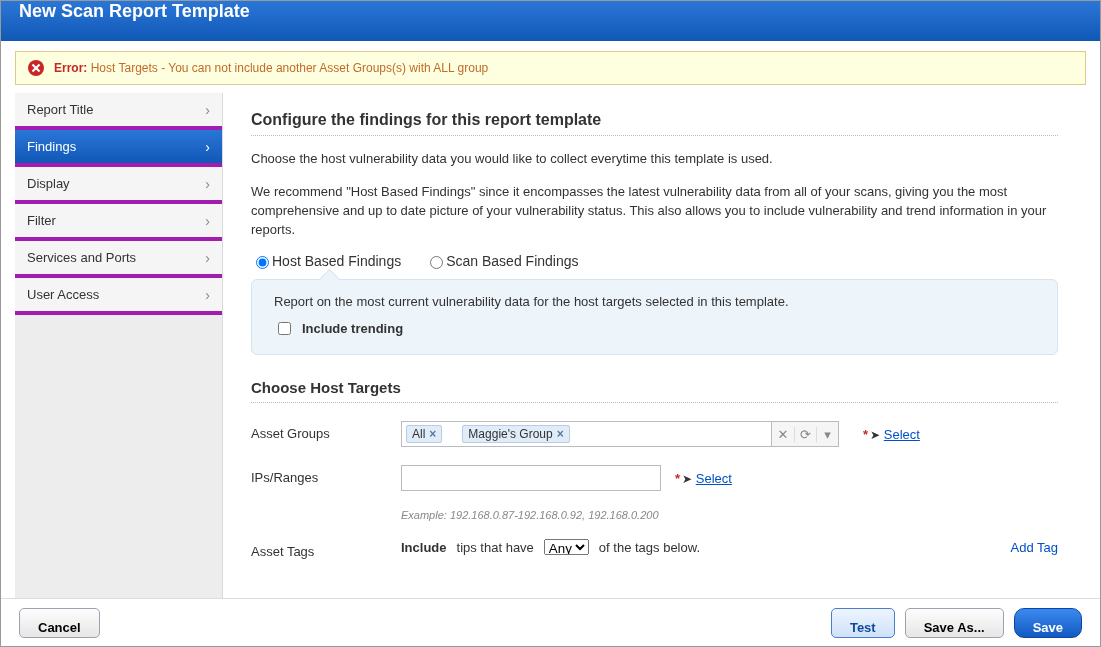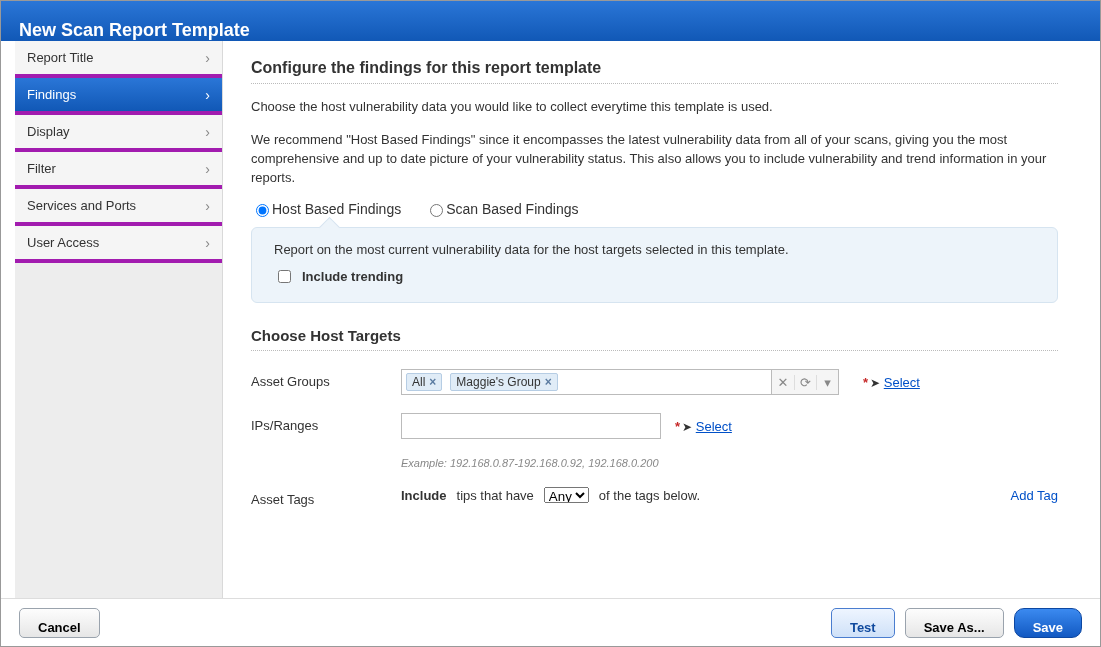--- a/index.html
+++ b/index.html
@@ -18,21 +18,21 @@
     display: flex;
     flex-direction: column;
     margin: 0;
   }
   
   .hdr {
     background: linear-gradient(#2a76d7, #1158b6);
     color: #fff;
     height: 40px;
     display: flex;
-    align-items: flex-end;
+    align-items: flex-start;
     padding: 0 14px 0 18px;
   }
   .hdr-title {
     font-size: 18px;
     font-weight: bold;
     flex: 1;
   }
   .hdr-right {
     display: flex;
     align-items: center;
@@ -133,21 +133,21 @@
   .panel label.chk { display:flex; align-items:center; gap:8px; font-weight:bold; }
   
   .ht h3 { font-size:15px; font-weight:bold; margin:0 0 6px 0; }
   .fld { display:flex; align-items:flex-start; margin: 18px 0; }
   .fld .flabel { width:150px; padding-top:5px; }
   .fld .fbody  { flex:1; display:flex; align-items:center; gap:10px; flex-wrap:wrap; }
   
   .taginput {
     display:flex; align-items:center;
     border:1px solid #bbb; border-right:none;
-    height:26px; min-width:370px; padding:0 4px; gap:8px;
+    height:26px; min-width:370px; padding:0 4px; gap:20px;
     background:#fff;
   }
   .tag {
     background:#e0ecf7; border:1px solid #b6cde4;
     padding: 1px 5px; font-size:12px; border-radius:2px;
     display:inline-flex; align-items:center; gap:4px;
     cursor:default;
   }
   .tag .x { color:#5a7ba0; cursor:pointer; font-weight:bold; }
   .taginput .filler { flex:1; }
@@ -198,20 +198,27 @@
 </style>
 </head>
 <body>
 
 <div class="window">
 
   <div class="hdr">
     <div class="hdr-title">New Scan Report Template</div>
   </div>
 
+  <div class="err">
+    <span class="ico"></span>
+    <span>
+      <span class="lbl">Error:</span>
+      <span class="msg">Host Targets - You can not include another Asset Groups(s) with ALL group</span>
+    </span>
+  </div>
 
   <div class="body">
 
     <div class="sb">
       <div class="sb-item">
         <span>Report Title</span>
         <span class="chev">›</span>
       </div>
       <div class="sb-item active">
         <span>Findings</span>

